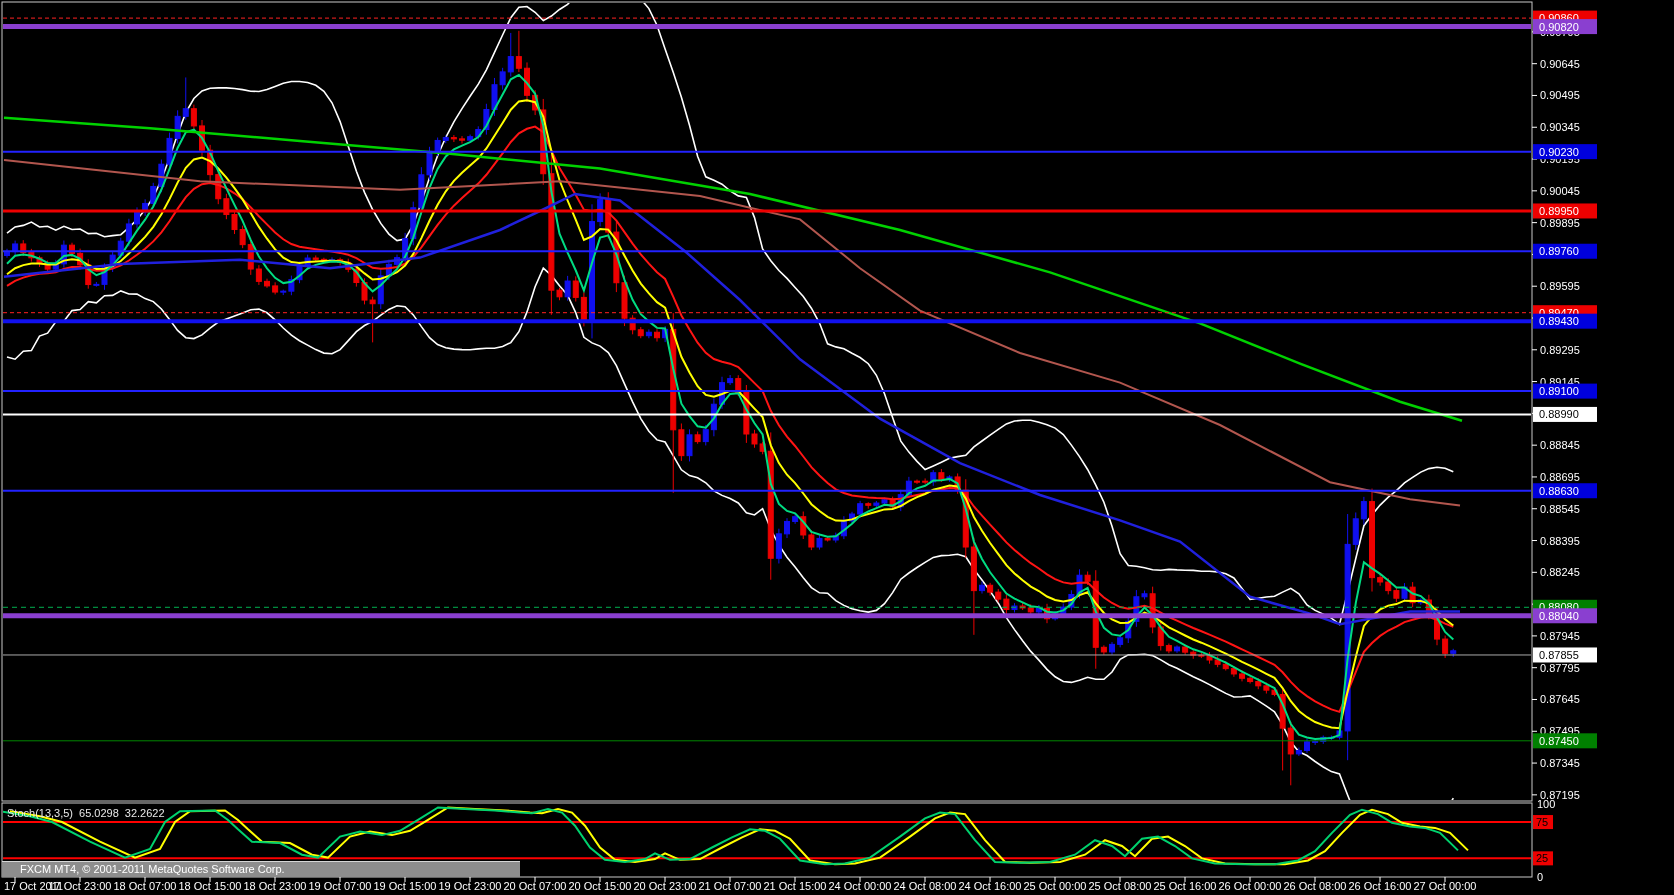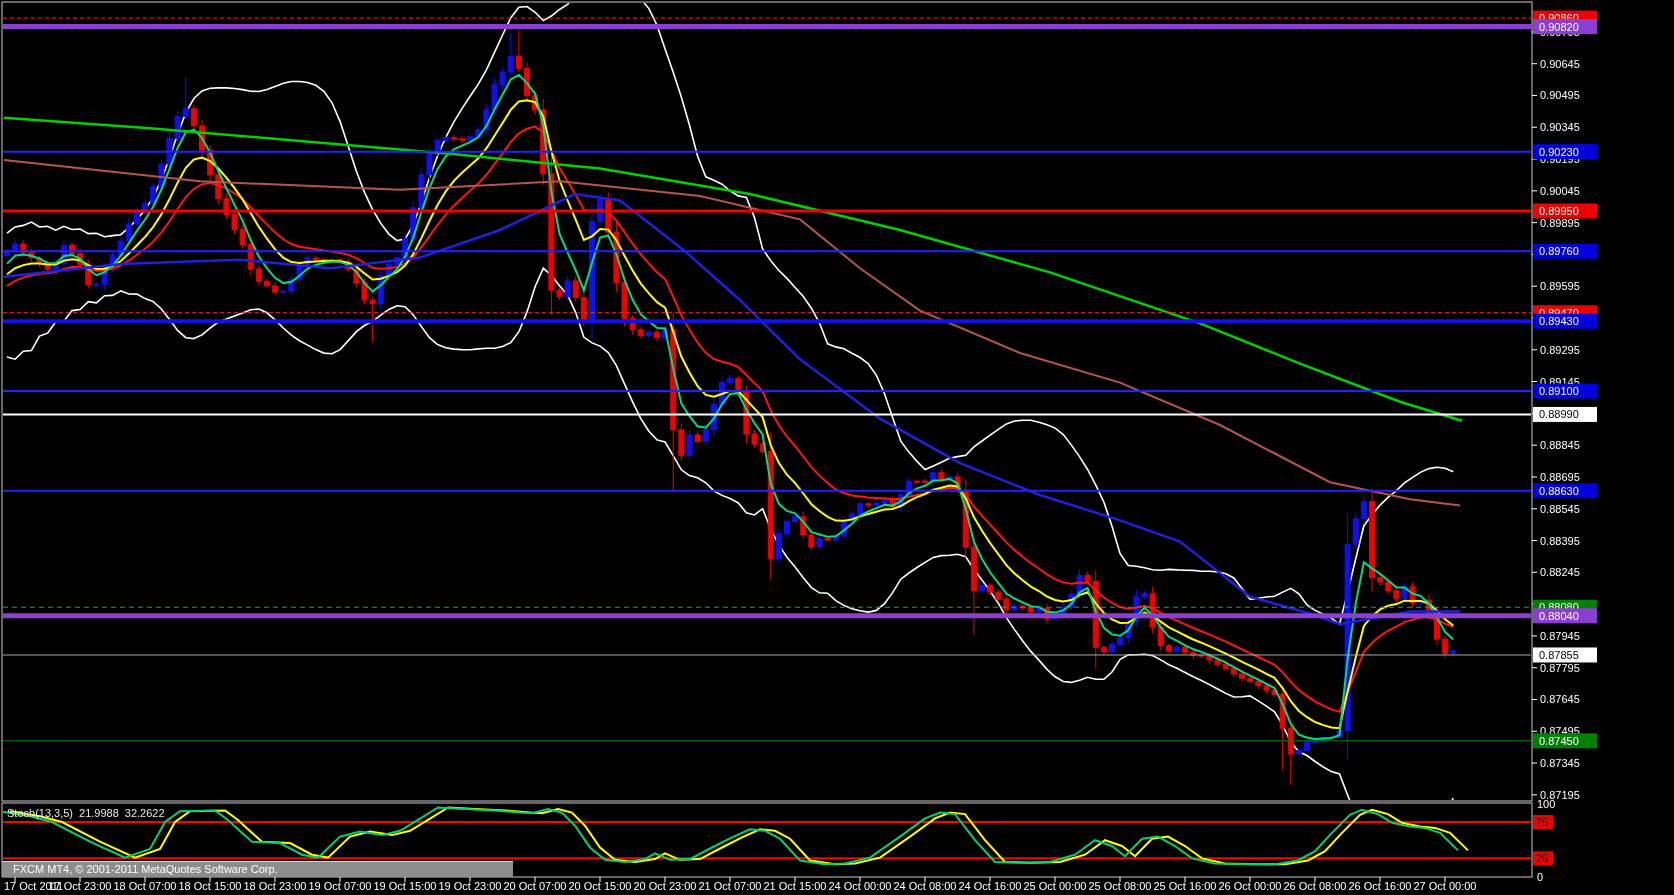--- a/index.html
+++ b/index.html
@@ -1,21 +1,21 @@
 <!DOCTYPE html>
 <html><head>
 <meta charset="utf-8">
 <style>
   html,body{margin:0;padding:0;background:#000;}
   .screen{position:relative;width:1674px;height:895px;background:#000;overflow:hidden;
           font-family:"Liberation Sans","DejaVu Sans",sans-serif;}
   #plot{position:absolute;left:0;top:0;}
   .copyright-bar{position:absolute;left:2px;top:861px;width:500px;height:15px;
       background:#8d8d8d;border-top:1px solid #d6d6d6;color:#ffffff;font-size:11px;
-      line-height:15px;padding-left:11px;white-space:nowrap;}
+      line-height:15px;padding-left:18px;white-space:nowrap;}
   .stoch-label{position:absolute;left:7px;top:807px;color:#e8e8e8;font-size:11px;white-space:nowrap;}
   .stoch-label span{margin-right:6px;}
   svg text{font-family:"Liberation Sans","DejaVu Sans",sans-serif;}
 </style>
 </head>
 <body>
 
 <div class="screen">
   <svg id="plot" width="1674" height="895" viewBox="0 0 1674 895">
       <defs>
@@ -551,19 +551,19 @@
         <line x1="1315" y1="877" x2="1315" y2="882" stroke="#ffffff" stroke-width="1"></line>
         <text y="890" fill="#ffffff" font-size="11" x="1315" text-anchor="middle">26 Oct 08:00</text>
         <line x1="1380" y1="877" x2="1380" y2="882" stroke="#ffffff" stroke-width="1"></line>
         <text y="890" fill="#ffffff" font-size="11" x="1380" text-anchor="middle">26 Oct 16:00</text>
         <line x1="1445" y1="877" x2="1445" y2="882" stroke="#ffffff" stroke-width="1"></line>
         <text y="890" fill="#ffffff" font-size="11" x="1445" text-anchor="middle">27 Oct 00:00</text>
       </g>
     </svg>
 
   <div class="stoch-label">
-    <span>Stoch(13,3,5)</span><span>21.9988</span><span>32.2622</span>
+    <span>Stoch(13,3,5)</span><span>65.0298</span><span>32.2622</span>
   </div>
 
   <div class="copyright-bar">
     <span>FXCM MT4, © 2001-2011 MetaQuotes Software Corp.</span>
   </div>
 </div>
 
 </body></html>

